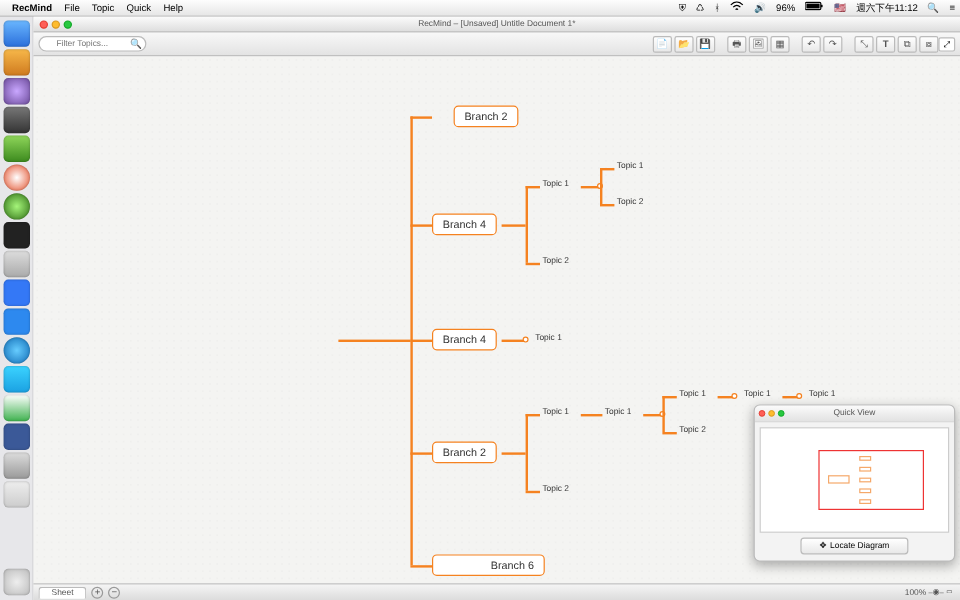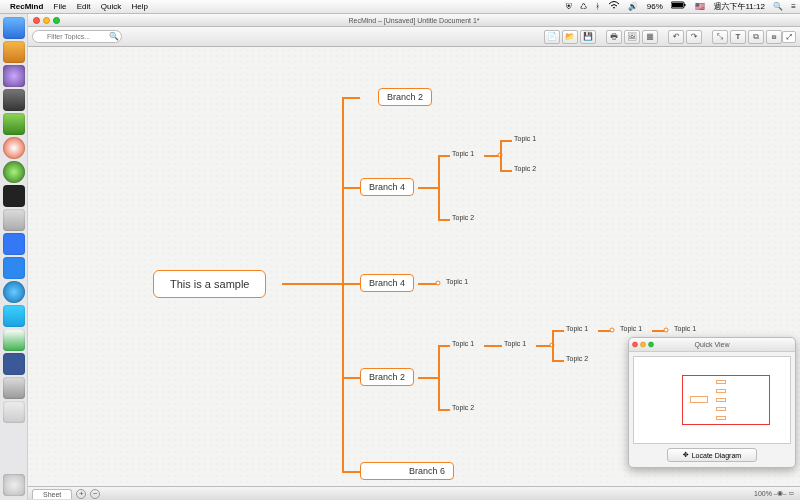--- a/index.html
+++ b/index.html
@@ -61,21 +61,21 @@
 .footer .r { margin-left:auto; margin-right:6px; }
 </style>
 </head>
 <body>
 
 <div class="menubar">
   <span class="apple"></span>
   <span class="app-menu">
     <span><b>RecMind</b></span>
     <span>File</span>
-    <span>Edit</span>
+    <span>Topic</span>
     <span>Quick</span>
     <span>Help</span>
   </span>
   <span class="spacer"></span>
   <span class="status">
     <span>⛨</span>
     <span>♺</span>
     <span>ᚼ</span>
     <span>
       <svg viewBox="0 0 12 8">
@@ -152,21 +152,20 @@
           <b>T</b>
         </div>
       <div class="tbtn">⧉</div>
       <div class="tbtn">⧇</div>
     </div>
     <div class="expand">⤢</div>
   </div>
 
   <div class="canvas">
 
-    <div class="node root" style="left:125px; top:223px;">This is a sample</div>
 
     <div class="conn" style="left:254px; top:236px; width:60px; height:1.5px;"></div>
     <div class="conn" style="left:314px; top:50px; width:1.5px; height:374px;"></div>
 
     <div class="conn" style="left:314px; top:50px; width:18px; height:1.5px;"></div>
     <div class="node" style="left:332px; top:41px;margin-left:18px;">Branch 2</div>
 
     <div class="conn" style="left:314px; top:140px; width:18px; height:1.5px;"></div>
     <div class="node" style="left:332px; top:131px;">Branch 4</div>
     <div class="conn" style="left:390px; top:140px; width:20px; height:1.5px;"></div>

